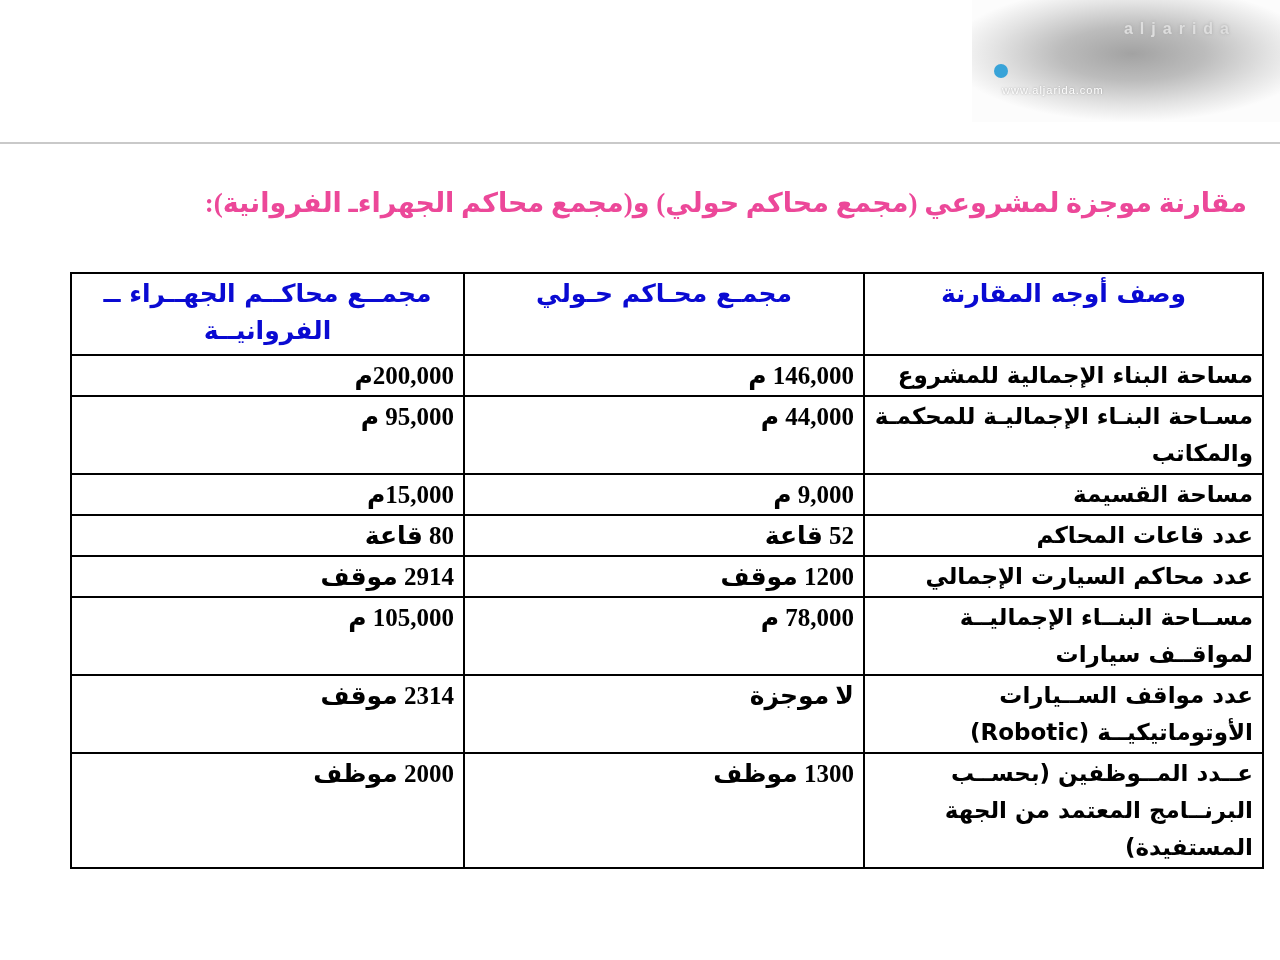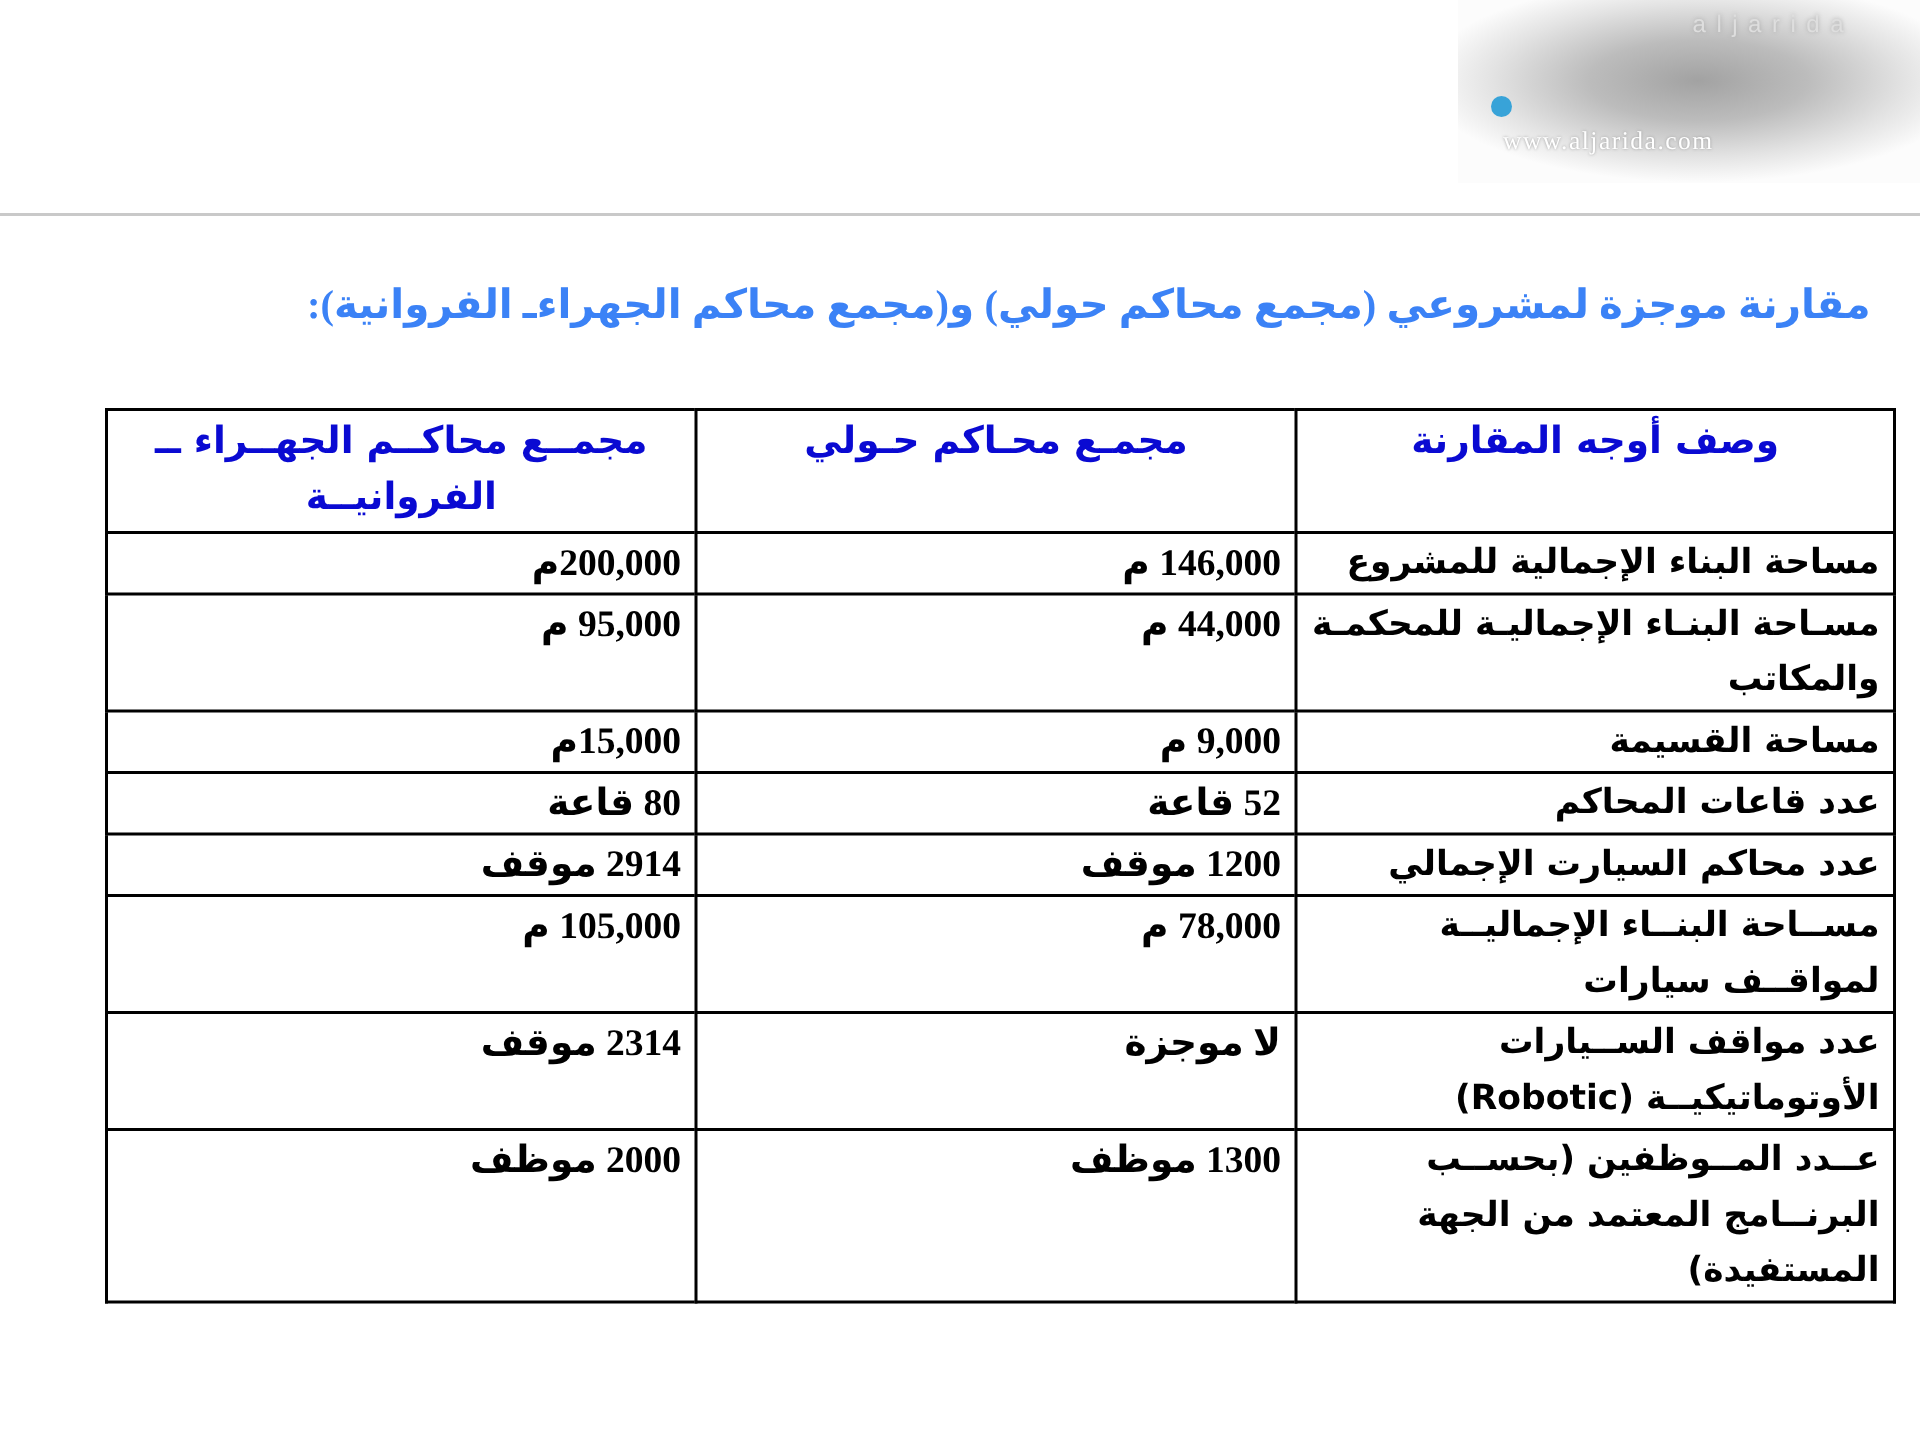--- a/index.html
+++ b/index.html
@@ -6,47 +6,47 @@
   body{
     width:1280px;height:960px;background:#ffffff;position:relative;overflow:hidden;
     font-family:"Liberation Serif","DejaVu Sans",serif;
   }
   
   .logo{
     position:absolute;top:0;right:0;width:308px;height:122px;
     background:radial-gradient(ellipse 62% 58% at 52% 44%, #a2a2a2 0%, #bcbcbc 38%, #e3e3e3 72%, #fcfcfc 96%);
   }
   .logo-latin{
-    position:absolute;top:8px;right:44px;
-    font-family:"Liberation Sans",sans-serif;font-weight:normal;
+    position:absolute;top:20px;right:44px;
+    font-family:"Liberation Sans",sans-serif;font-weight:bold;
     font-size:16px;letter-spacing:7px;color:#dedede;text-shadow:0 0 3px #a9a9a9;
   }
   .logo-ar{
     position:absolute;top:16px;right:38px;direction:rtl;
     font-family:"DejaVu Sans",sans-serif;font-weight:bold;font-size:58px;line-height:1.2;
     color:#ffffff;text-shadow:0 0 10px #8d8d8d,0 0 4px #9d9d9d;
   }
   .logo-dot{
     position:absolute;left:22px;top:64px;width:14px;height:14px;border-radius:50%;
     background:var(--dot-blue,#38a3d8);
   }
   .logo-url{
     position:absolute;left:30px;top:84px;
-    font-family:Liberation Serif, serif;font-size:17px;color:#ffffff;
+    font-family:Liberation Sans, sans-serif;font-size:11px;color:#ffffff;
     text-shadow:0 0 2px #999999;letter-spacing:1px;
   }
   
   .rule{
     position:absolute;top:142px;left:0;width:1280px;height:0;
     border-top:2px solid var(--rule-gray,#c9c9c9);
   }
   
   .title{
     position:absolute;top:182px;right:33px;direction:rtl;text-align:right;
-    font-size:27px;font-weight:bold;color:#3b82f6;line-height:1.6;
+    font-size:27px;font-weight:bold;color:#ec4899;line-height:1.6;
   }
   
   table.cmp{
     position:absolute;top:272px;left:70px;width:1192px;
     border-collapse:collapse;direction:rtl;table-layout:fixed;
   }
   table.cmp th,table.cmp td{
     border:2px solid #000000;vertical-align:top;padding:1px 9px;line-height:37px;
     overflow:hidden;
   }

